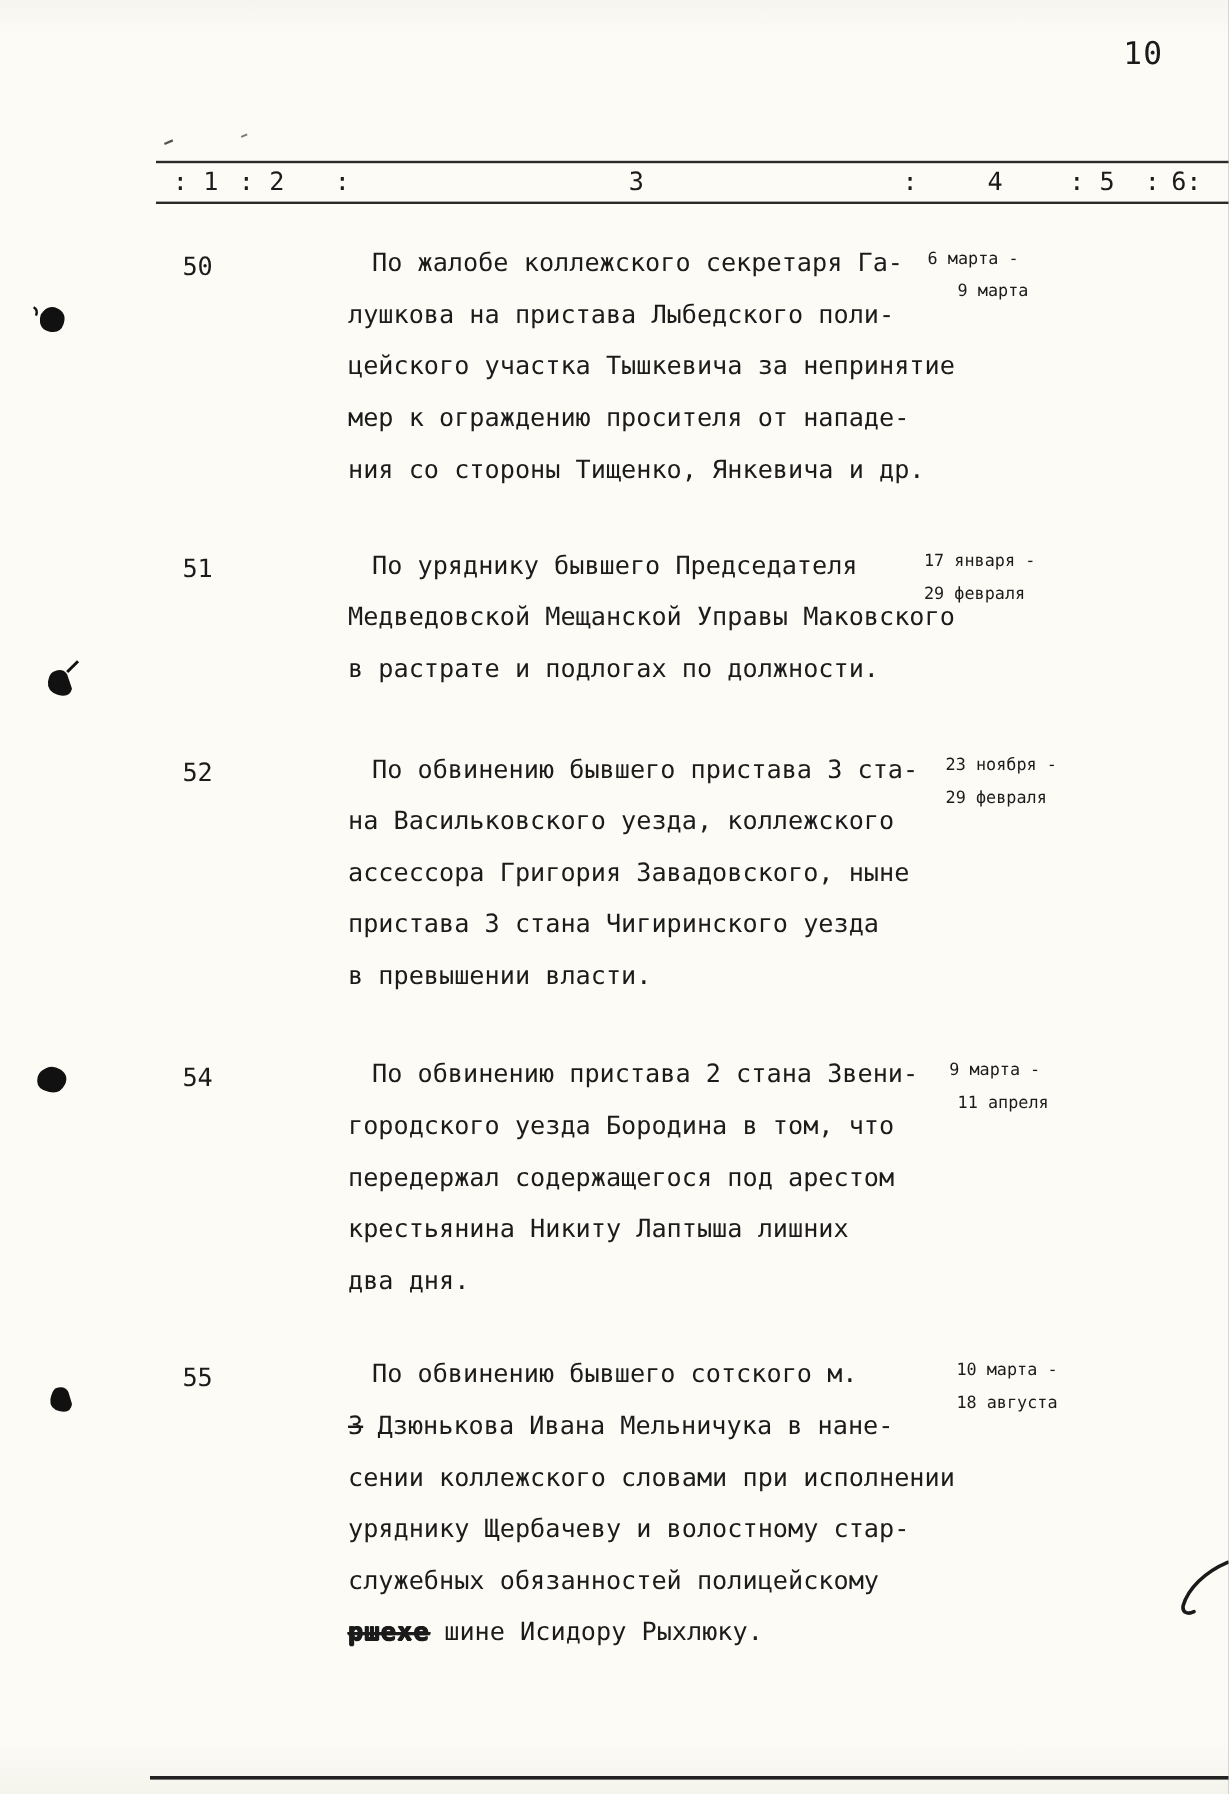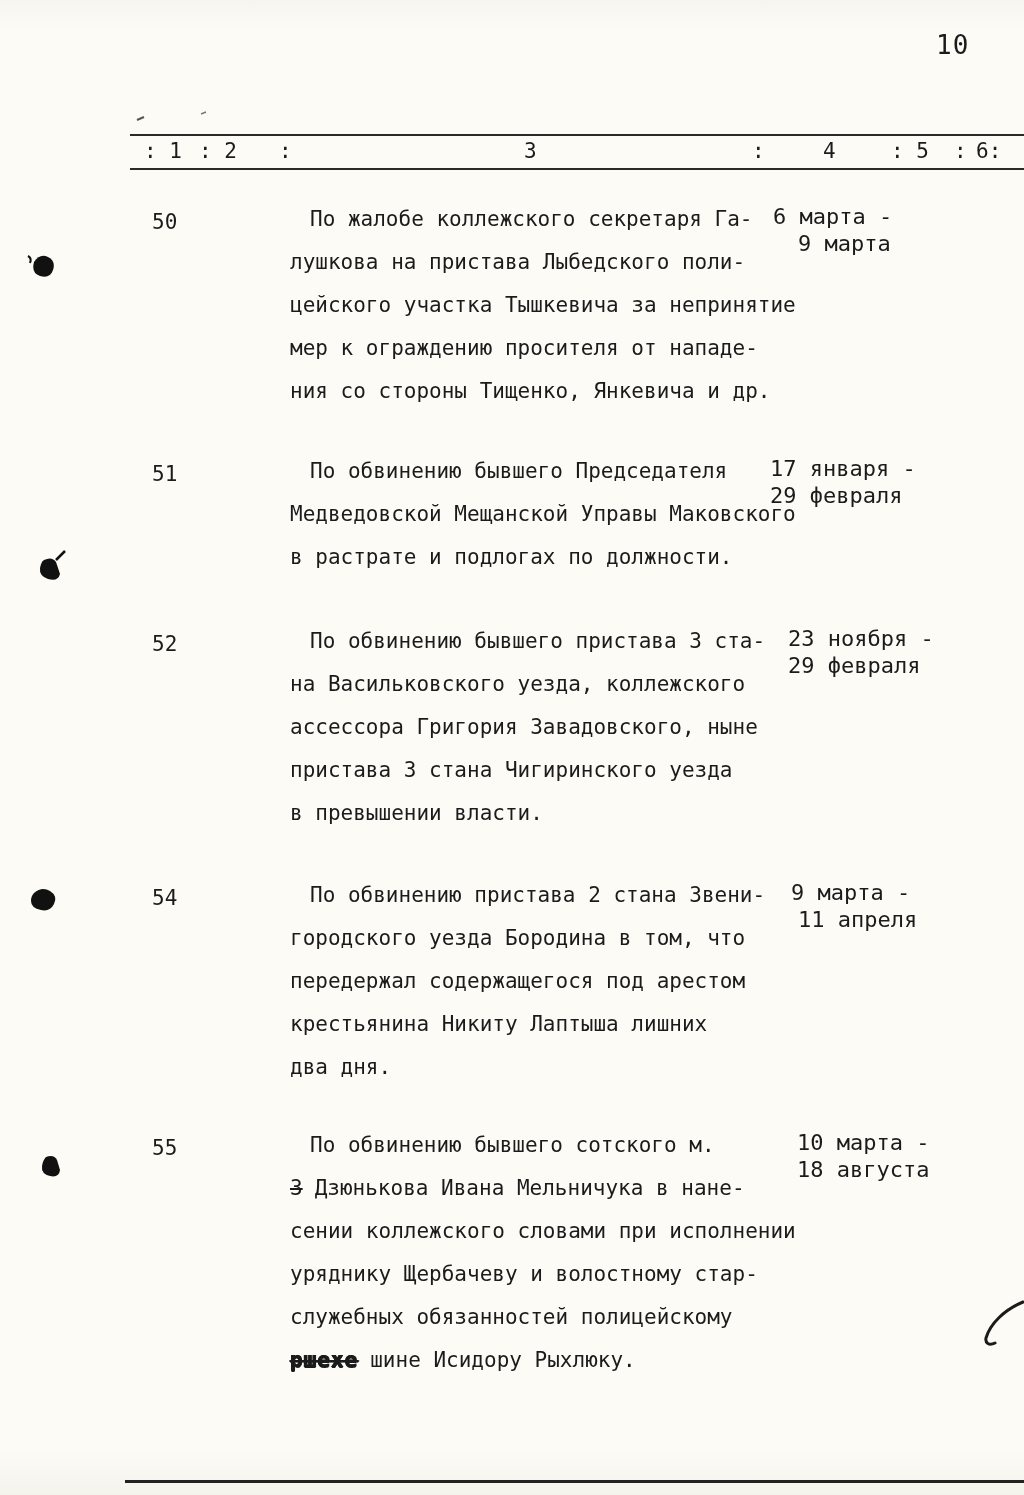--- a/index.html
+++ b/index.html
@@ -26,21 +26,21 @@
   .hc0 { left:14px; }  .hc1 { left:69px; }  .hc2 { left:149px; }
   .hc3 { left:394px; } .hc4 { left:622px; } .hc5 { left:693px; }
   .hc6 { left:761px; } .hc7 { left:824px; } .hc8 { left:846px; }
 
   
   .entry { position:absolute; left:0; width:1024px; }
   .entry .num { position:absolute; left:152px; top:12px; font-size:21px; }
   .entry .text { position:absolute; left:290px; width:500px; font-size:21px; }
   .entry .text .line { height:43px; line-height:43px; white-space:pre; }
   .entry .text .line.first { padding-left:20px; }
-  .entry .dates { position:absolute; top:5px; font-size:22px; line-height:27px; }
+  .entry .dates { position:absolute; top:5px; font-size:14px; line-height:27px; }
   .entry .dates .dline { display:block; white-space:pre; }
 
   .e50 { top:198px; } .e50 .dates { left:773px; } .e50 .dates .d2 { padding-left:25px; }
   .e51 { top:450px; } .e51 .dates { left:770px; }
   .e52 { top:620px; } .e52 .dates { left:788px; }
   .e54 { top:874px; } .e54 .dates { left:791px; } .e54 .dates .d2 { padding-left:7px; }
   .e55 { top:1124px; } .e55 .dates { left:797px; }
 
   .struck {
     text-decoration:line-through;
@@ -91,21 +91,21 @@
     </div>
     <div class="dates">
       <span class="dline d1">6 марта -</span>
       <span class="dline d2">9 марта</span>
     </div>
   </div>
 
   <div class="entry e51">
     <span class="num">51</span>
     <div class="text">
-      <div class="line first">По обвинению бывшего Председателя</div>
+      <div class="line first">По уряднику бывшего Председателя</div>
       <div class="line">Медведовской Мещанской Управы Маковского</div>
       <div class="line">в растрате и подлогах по должности.</div>
     </div>
     <div class="dates">
       <span class="dline d1">17 января -</span>
       <span class="dline d2">29 февраля</span>
     </div>
   </div>
 
   <div class="entry e52">

